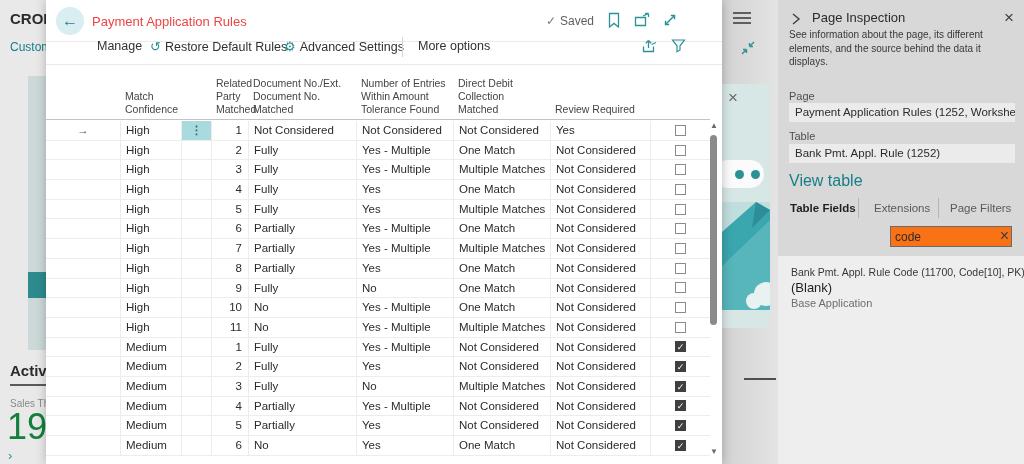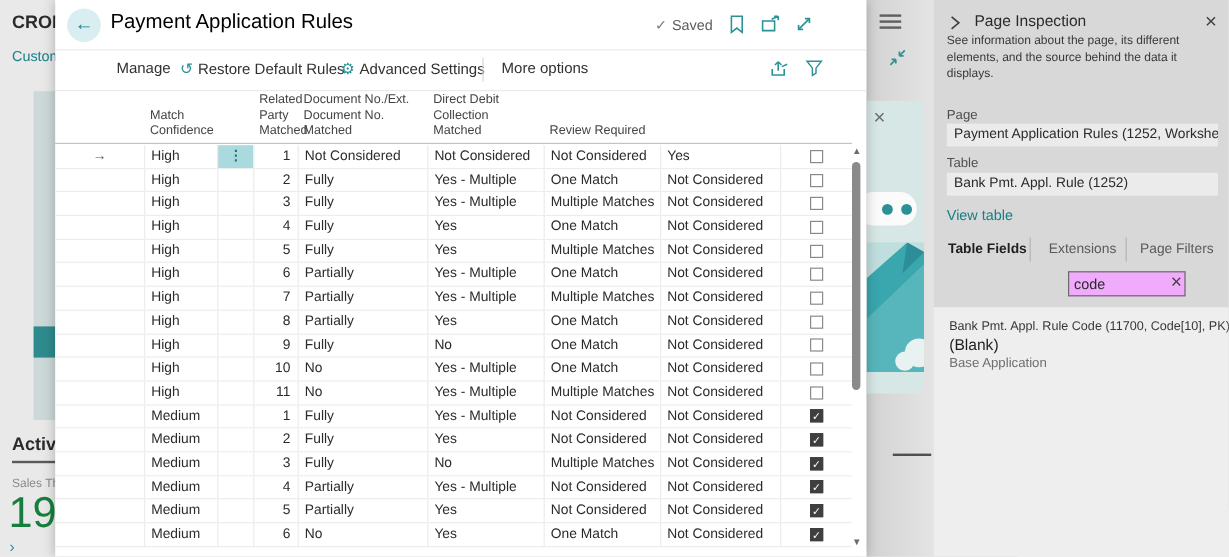--- a/index.html
+++ b/index.html
@@ -35,27 +35,27 @@
   .strip-art { position:absolute; left:0; top:118px; width:48px; height:108px; background:#bfdedd; }
   .strip-art svg { display:block; }
   .strip-rule { position:absolute; left:22px; top:378px; width:32px; height:2px; background:#4f4f4f; }
 
   
   .dialog { position:absolute; left:46px; top:0; width:676px; height:464px; background:#ffffff;
     box-shadow:0 0 10px rgba(0,0,0,0.25); }
   .dlg-topbar { position:absolute; left:0; top:0; width:100%; height:42px; border-bottom:1px solid #eaeaea; }
   .back-btn { position:absolute; left:10px; top:7px; width:28px; height:28px; border-radius:50%; background:#d9eef0;
     color:#1f7f86; font-size:16px; text-align:center; line-height:27px; cursor:pointer; }
-  .dlg-title { position:absolute; left:46px; top:8px; font-size:17px; color:#000000; white-space:nowrap; }
+  .dlg-title { position:absolute; left:46px; top:14px; font-size:13px; color:#ef4444; white-space:nowrap; }
   .saved-wrap { position:absolute; right:128px; top:14px; font-size:12px; color:#605e5c; white-space:nowrap;margin-left:6px; }
   .saved-wrap .chk { margin-right:4px; color:#7a7a7a; }
   .tb-icon { position:absolute; top:12px; width:18px; height:18px; cursor:pointer; }
   .tb-icon svg { display:block; }
 
-  .dlg-toolbar { position:absolute; left:0; top:44px; width:100%; height:32px; border-bottom:1px solid #eaeaea; font-size:12.5px; color:#323130; }
+  .dlg-toolbar { position:absolute; left:0; top:33px; width:100%; height:32px; border-bottom:1px solid #eaeaea; font-size:12.5px; color:#323130; }
   .tbar-item { position:absolute; top:6px; white-space:nowrap; cursor:pointer; }
   .tbar-ico { color:#2a9297; margin-right:4px; font-size:13px; }
   .tbar-sep { position:absolute; top:4px; width:1px; height:20px; background:#d6d6d6; }
   .tbar-right { position:absolute; top:5px; cursor:pointer; }
 
   
   .thead { position:absolute; left:0; top:72px; width:664px; height:48px; display:grid;
     grid-template-columns:74px 61px 30px 37px 108px 97px 97px 100px 60px;
     border-bottom:1px solid #c3c3c3; }
   .th { font-size:10.5px; color:#444; display:flex; align-items:flex-end; padding:0 4px 3px 5px; line-height:1.25; }
@@ -78,25 +78,25 @@
 
   
   .panel { position:absolute; left:778px; top:0; width:246px; height:464px; background:#d8d8d8; }
   .pi-chev { position:absolute; left:12px; top:12px; width:14px; height:14px; color:#3f3f3f; cursor:pointer; }
   .pi-title { position:absolute; left:34px; top:10px; font-size:13px; color:#2b2b2b; white-space:nowrap; }
   .pi-close { position:absolute; right:10px; top:8px; font-size:17px; color:#3f3f3f; cursor:pointer; }
   .pi-desc { position:absolute; left:11px; top:28px; width:226px; font-size:10px; color:#383838; line-height:1.35; }
   .pi-label { position:absolute; left:11px; font-size:11px; color:#4f4f4f; white-space:nowrap;text-align:center; }
   .pi-field { position:absolute; left:11px; width:226px; height:19px; background:#ebebeb; font-size:11.5px; color:#2b2b2b;
     line-height:19px; padding-left:6px; white-space:nowrap; overflow:hidden; }
-  .pi-viewtable { position:absolute; left:11px; top:172px; font-size:12px; color:#157e87; cursor:pointer; white-space:nowrap; }
+  .pi-viewtable { position:absolute; left:11px; top:172px; font-size:16px; color:#157e87; cursor:pointer; white-space:nowrap; }
   .pi-tab { position:absolute; top:202px; font-size:11.5px; color:#5a5a5a; cursor:pointer; white-space:nowrap; }
   .pi-tab.active { font-weight:bold; color:#1f1f1f; }
   .pi-tabsep { position:absolute; top:198px; width:1px; height:20px; background:#b5b5b5; }
-  .pi-search { position:absolute; left:112px; top:226px; width:98px; height:21px; background:#f0abfc; border:1px solid #6a6a6a; }
+  .pi-search { position:absolute; left:112px; top:226px; width:122px; height:21px; background:#f97316; border:1px solid #6a6a6a; }
   .pi-search input { position:absolute; left:4px; top:1px; width:94px; height:17px; border:none; outline:none;
     font-family:"Liberation Sans",sans-serif; font-size:12px; color:#2b2b2b; background:transparent; }
   .pi-search .clear { position:absolute; right:2px; top:0px; font-size:16px; color:#3f3f3f; cursor:pointer; }
   .pi-results { position:absolute; left:0; top:256px; width:246px; height:208px; background:#eeeeee; }
   .pi-r1 { position:absolute; left:13px; top:10px; font-size:10.5px; color:#383838; white-space:nowrap; }
   .pi-r2 { position:absolute; left:13px; top:24px; font-size:13px; color:#1f1f1f; white-space:nowrap; }
   .pi-r3 { position:absolute; left:13px; top:41px; font-size:11px; color:#6e6e6e; white-space:nowrap; }
 </style>
 </head>
 <body>
@@ -207,20 +207,21 @@
           </svg>
       </div>
     </div>
 
     <div class="thead">
       <div class="th"></div>
       <div class="th">Match Confidence</div>
       <div class="th"></div>
       <div class="th">Related Party Matched</div>
       <div class="th">Document No./Ext. Document No. Matched</div>
+      <div class="th">Number of Entries Within Amount Tolerance Found</div>
       <div class="th">Direct Debit Collection Matched</div>
       <div class="th">Review Required</div>
     </div>
 
     <div class="tbody">
         <div class="trow active">
           <div class="td first">→</div>
           <div class="td">High</div>
           <div class="td ell">⋮</div>
           <div class="td num">1</div>

